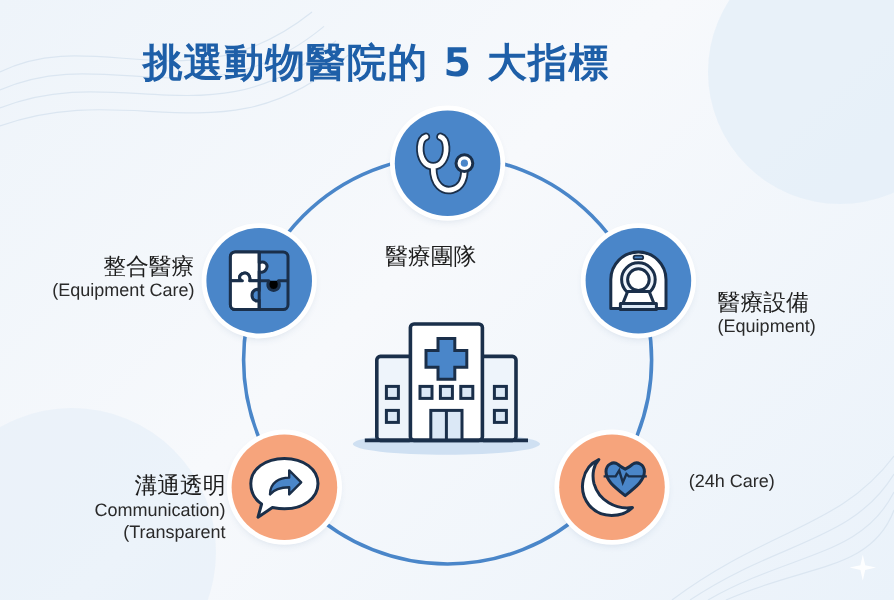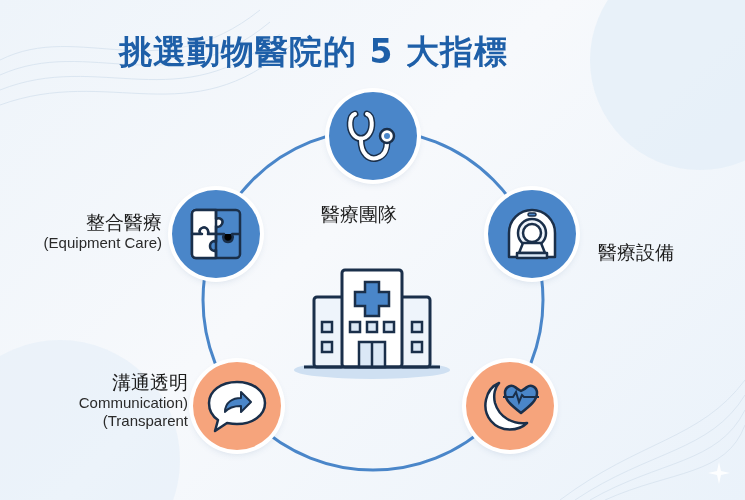--- a/index.html
+++ b/index.html
@@ -92,39 +92,41 @@
       <circle cx="31" cy="30" r="14" fill="#eef4fb"></circle>
       <circle cx="31" cy="30" r="9" fill="#ffffff"></circle>
       <path d="M22 40 h18 l4 10 h-26 z" fill="#ffffff"></path>
       <rect x="16" y="50" width="30" height="5" fill="#dbe8f6"></rect>
     </g>
     <rect x="27" y="10" width="8" height="3" rx="1.5" fill="#4a86c9" stroke="#1a2f4a" stroke-width="1.5"></rect>
   </svg>
 </div>
 <div class="lbl right" style="left:598px;top:228px;width:130px;margin-top:12px;">
   <div class="zh">醫療設備</div>
+  <div class="en">(Equipment)</div>
 </div>
 
 <div class="node orange" style="left:466px;top:362px;">
   <svg width="66" height="66" viewBox="0 0 66 66">
     <path d="M22 10 C8 16 4 36 14 48 C24 60 42 58 50 50 C36 52 22 44 18 30 C16 22 18 14 22 10Z" fill="#ffffff" stroke="#1a2f4a" stroke-width="2.5" stroke-linejoin="round"></path>
     <path d="M44 40 C34 32 28 27 28 20 C28 14 34 11 38 14 C40 16 42 17 44 18 C46 17 48 16 50 14 C54 11 60 14 60 20 C60 27 54 32 44 40Z" fill="#4a86c9" stroke="#1a2f4a" stroke-width="2.5" stroke-linejoin="round"></path>
     <polyline points="26,24 36,24 39,19 42,29 45,22 47,24 62,24" fill="none" stroke="#1a2f4a" stroke-width="2"></polyline>
   </svg>
 </div>
 <div class="lbl right" style="left:574px;top:393px;width:130px;">
+  <div class="en">(24h Care)</div>
 </div>
 
 <div class="node orange" style="left:193px;top:362px;">
   <svg width="64" height="60" viewBox="0 0 64 60">
     <path d="M32 6 C48 6 60 15 60 27 C60 39 48 48 32 48 C28 48 25 47.5 22 47 L10 55 L13 44 C7 40 4 34 4 27 C4 15 16 6 32 6Z" fill="#ffffff" stroke="#1a2f4a" stroke-width="2.5" stroke-linejoin="round"></path>
     <path d="M20 36 C20 26 28 22 36 22 V16 L46 26 L36 36 V30 C30 30 24 31 20 36Z" fill="#4a86c9" stroke="#1a2f4a" stroke-width="2" stroke-linejoin="round"></path>
   </svg>
 </div>
-<div class="lbl left" style="left:60px;top:370px;width:128px;">
+<div class="lbl left" style="left:60px;top:393px;width:128px;">
   <div class="zh">溝通透明</div>
   <div class="en">Communication)</div>
   <div class="en">(Transparent</div>
 </div>
 
 <div class="node blue" style="left:172px;top:190px;">
   <svg width="60" height="60" viewBox="0 0 60 60">
     <g stroke="#1a2f4a" stroke-width="2.5" stroke-linejoin="round">
       <rect x="6" y="6" width="48" height="48" rx="4" fill="#4a86c9"></rect>
       <path d="M10 6 H30 V15 C34 13 38 16 36 20 C34 24 30 23 30 22 V30 H22 C23 26 20 22 16 24 C12 26 14 30 16 30 H6 V10 A4 4 0 0 1 10 6Z" fill="#ffffff"></path>

